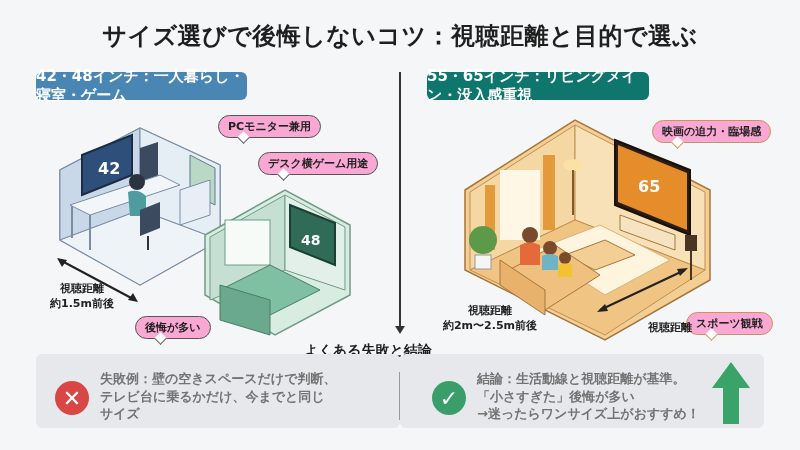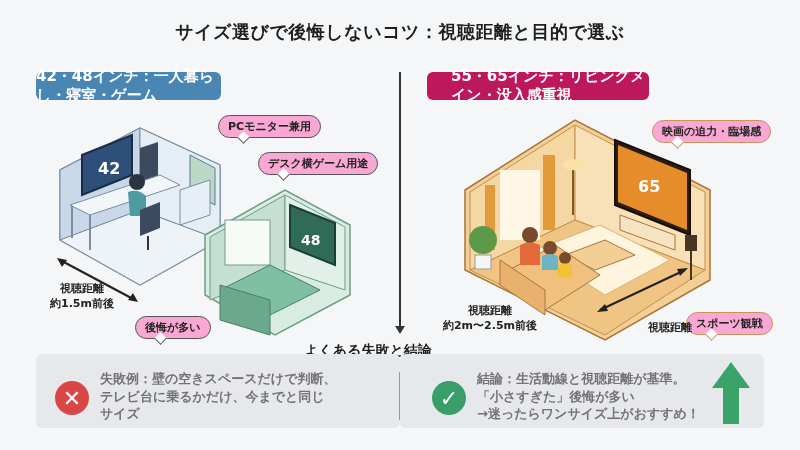--- a/index.html
+++ b/index.html
@@ -5,30 +5,30 @@
   * { box-sizing: border-box; margin: 0; padding: 0; }
   html, body { width: 800px; height: 450px; overflow: hidden; }
   body {
     background: #f4f6f8;
     font-family: "DejaVu Sans", "Liberation Sans", sans-serif;
     color: #1f1f1f;
     position: relative;
   }
   .title {
     position: absolute; left: 0; top: 20px; width: 800px;
-    text-align: center; font-size: 18px; font-weight: bold; letter-spacing: 0.5px;
+    text-align: center; font-size: 24px; font-weight: bold; letter-spacing: 0.5px;
   }
   .banner {
     position: absolute; top: 72px; height: 28px; border-radius: 6px;
     color: #fff; font-size: 15px; font-weight: bold;
     display: flex; align-items: center; justify-content: center;
   }
   .banner.left { left: 36px; width: 212px; background: #4a86b3; }
-  .banner.right { left: 278px; width: 222px; background: #be185d; padding-left: 24px; }
-  .banner.left { left: 36px; width: 185px; }
+  .banner.right { left: 278px; width: 222px; background: #0f766e; }
+  .banner.left { left: 36px; width: 211px; }
   .banner.right { left: 427px; width: 222px; }
   .divider {
     position: absolute; left: 399px; top: 72px; width: 2px; height: 258px; background: #333;
   }
   .divider-head {
     position: absolute; left: 395px; top: 326px; width: 0; height: 0;
     border-left: 5px solid transparent; border-right: 5px solid transparent; border-top: 8px solid #333;
   }
   .bubble {
     position: absolute; background: #f9a8d4; border: 1.5px solid #555; border-radius: 14px;

